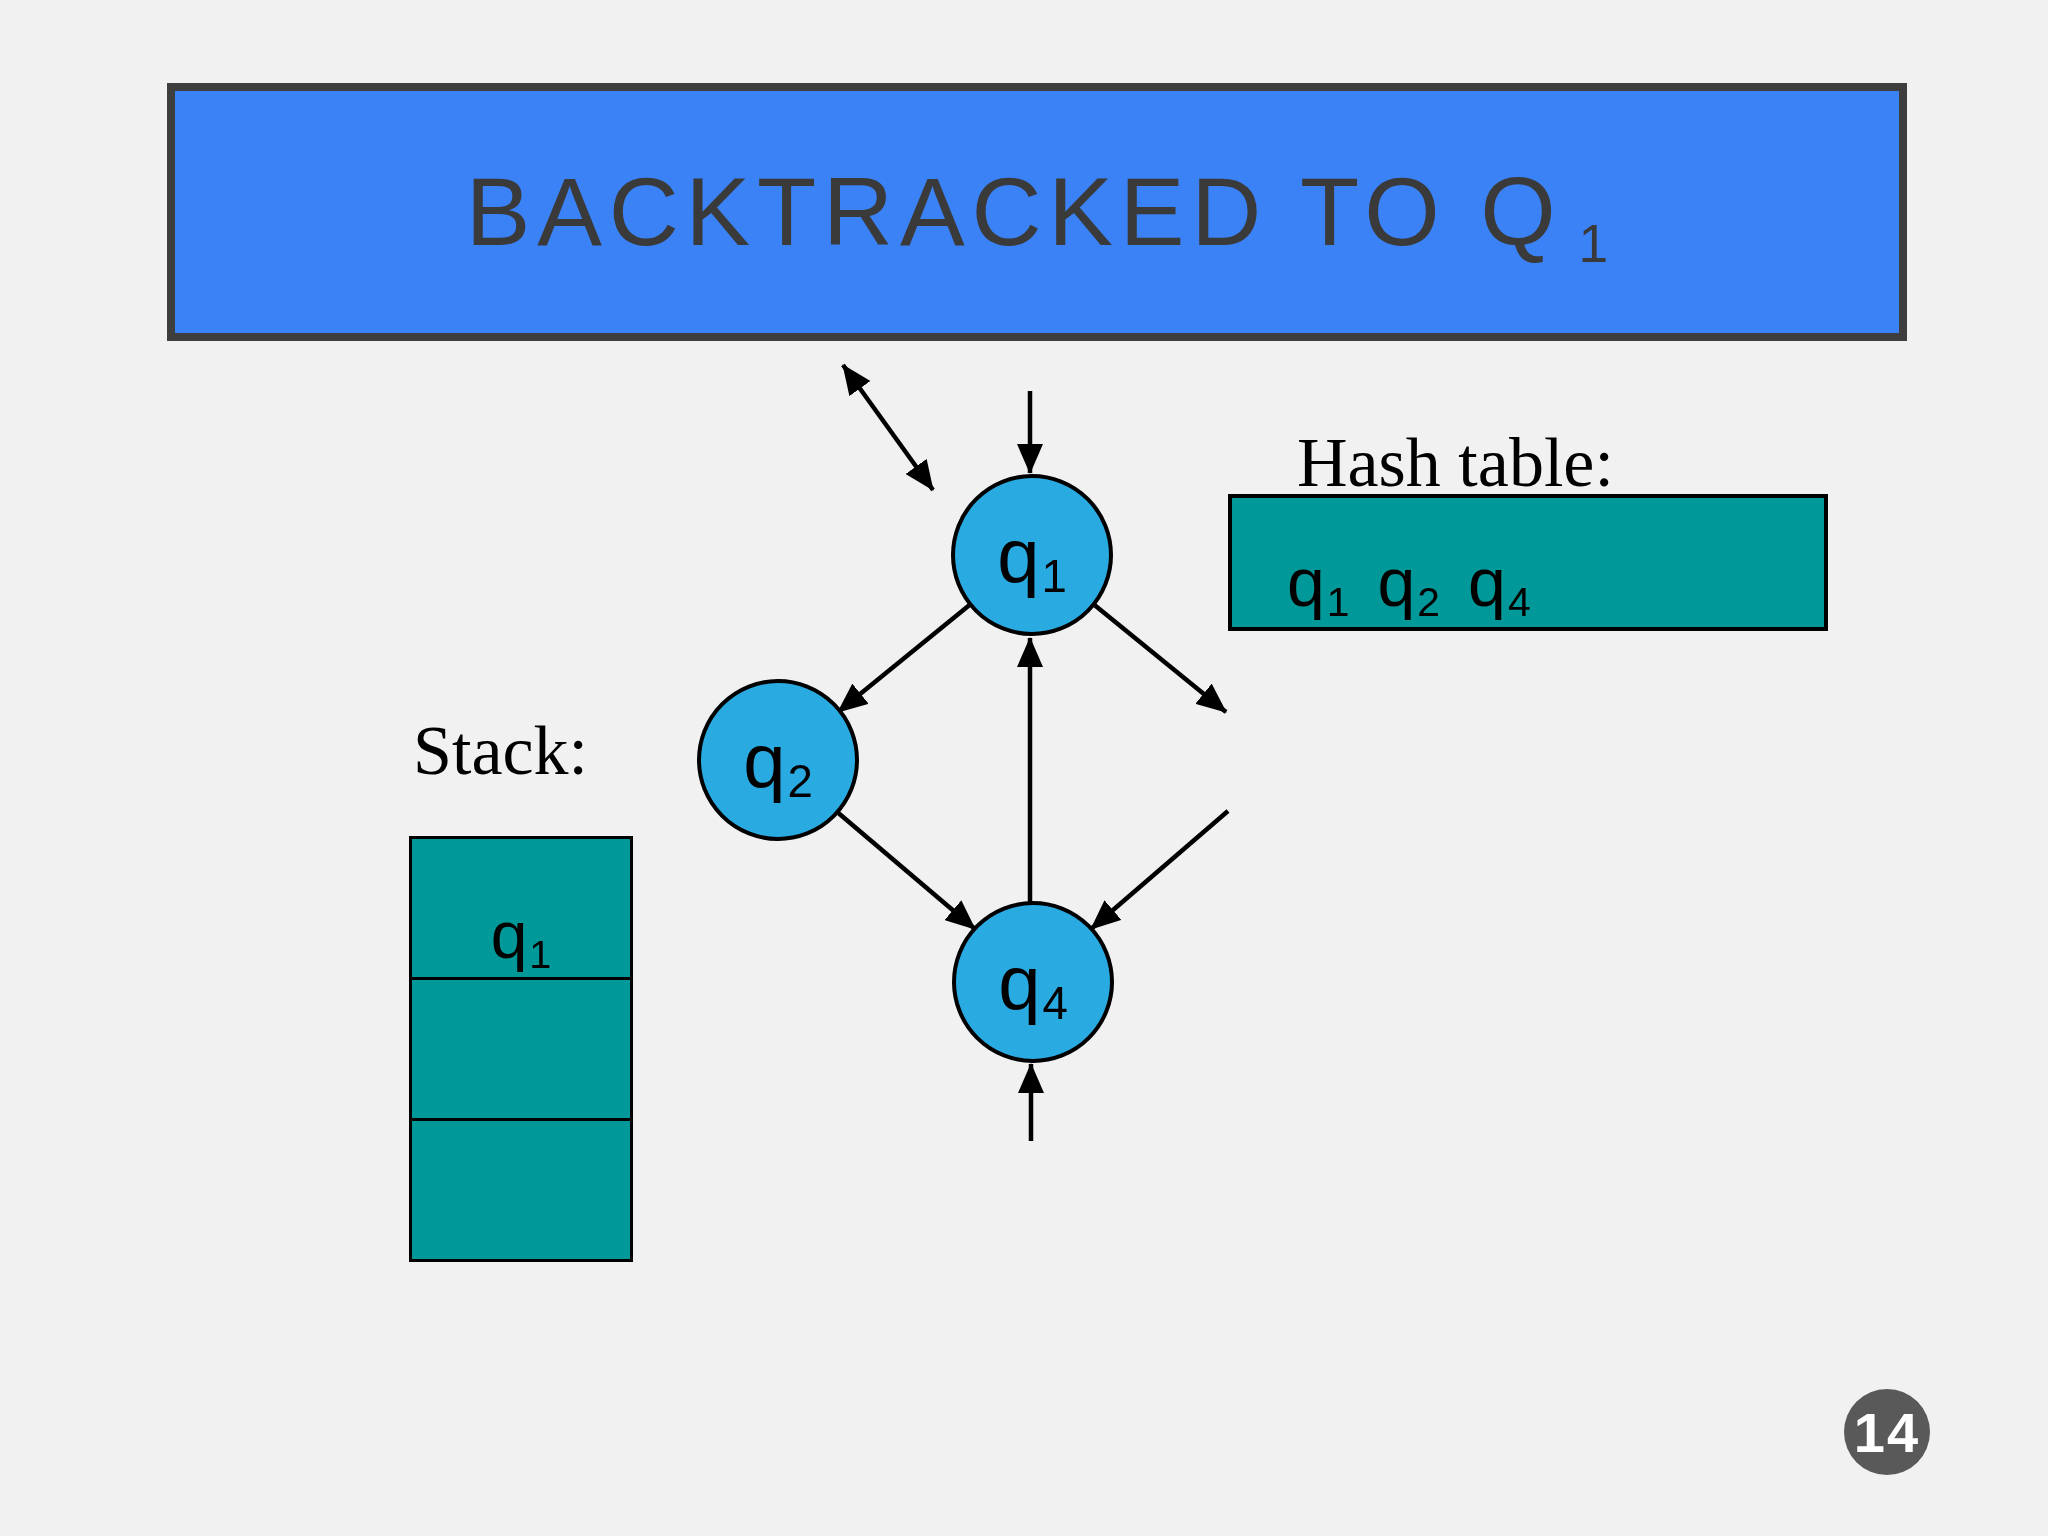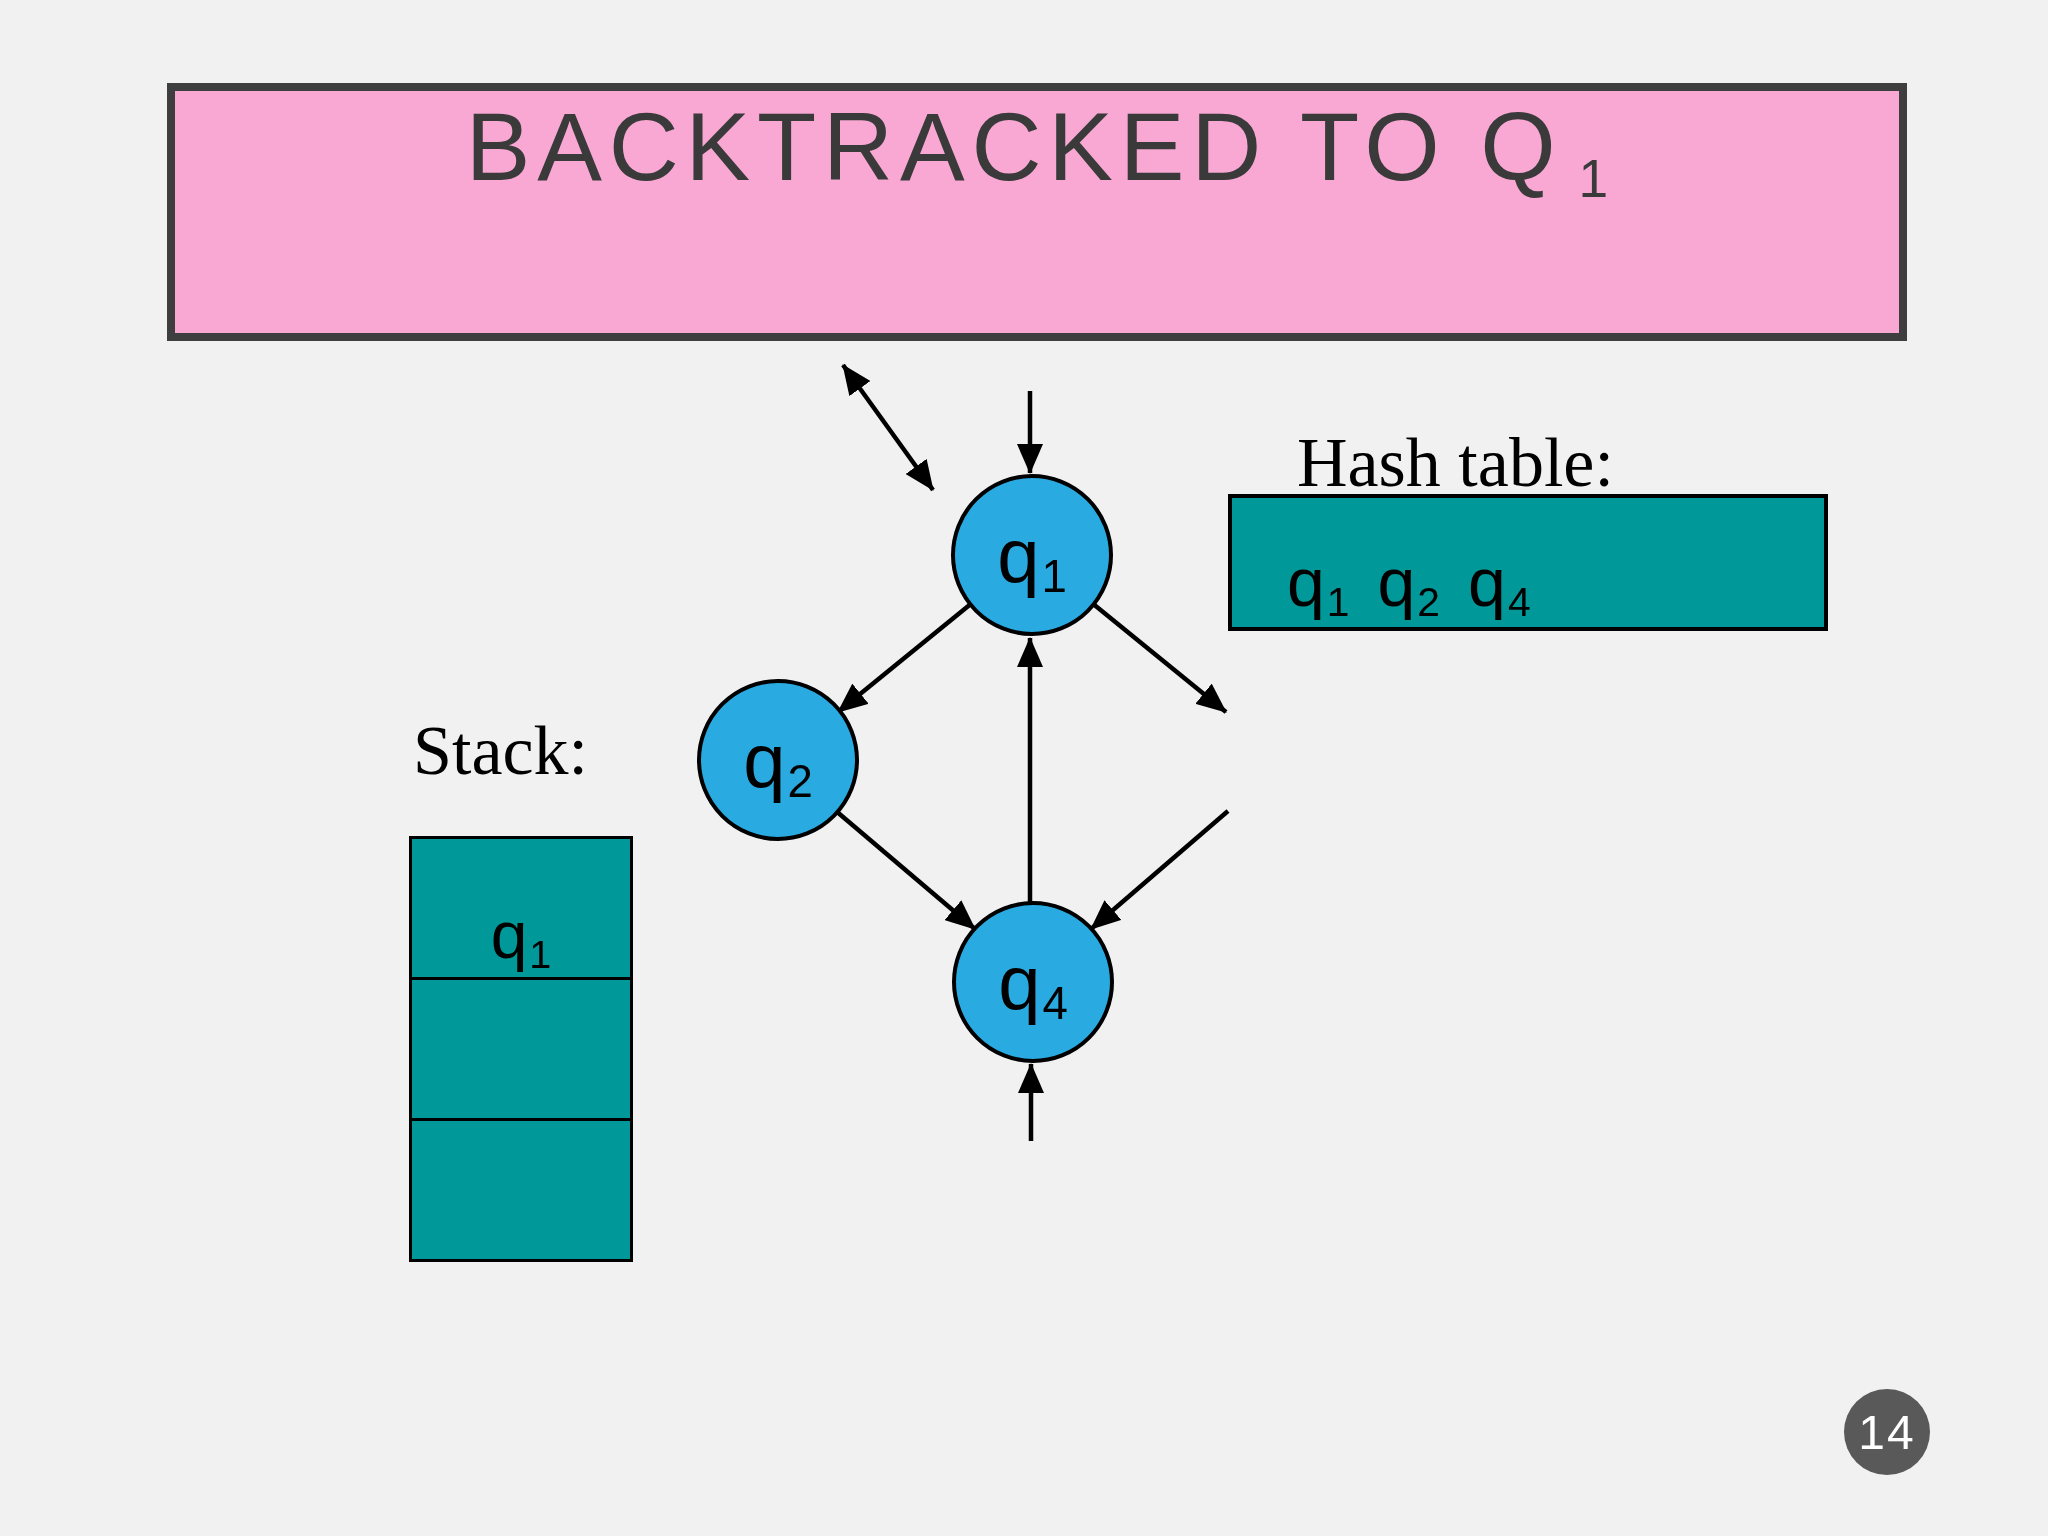--- a/index.html
+++ b/index.html
@@ -10,23 +10,23 @@
     background: #F1F1F1;
     overflow: hidden;
     font-family: "Liberation Serif", serif;
   }
   
   .title-box {
     position: absolute;
     left: 167px; top: 83px;
     width: 1740px; height: 258px;
     border: 8px solid #3E3E3E;
-    background: #f9a8d4;
+    background: #3b82f6;
     box-sizing: border-box;
-    display: flex; justify-content: center;
+    display: flex; align-items: center; justify-content: center;
   }
   .title-text {
     font-family: "Liberation Sans", sans-serif;
     font-size: 97px;
     letter-spacing: 0.07em;
     color: #3A3A3A;
     white-space: nowrap;
   }
   .title-sub {
     font-size: 0.55em;
@@ -115,23 +115,24 @@
   .page-badge {
     position: absolute;
     left: 1844px; top: 1389px;
     width: 86px; height: 86px;
     border-radius: 50%;
     background: #595959;
     display: flex; align-items: center; justify-content: center;
   }
   .page-number {
     font-family: "Liberation Sans", sans-serif;
-    font-size: 48px;
+    font-size: 56px;
     letter-spacing: 2px;
     color: #FFFFFF;
+    font-weight: bold;
   }
 </style>
 </head>
 <body>
 
 <div class="slide">
 
   <svg class="edges-svg" viewBox="0 0 2048 1536">
     <defs>
       <marker id="ah" markerUnits="userSpaceOnUse" markerWidth="30" markerHeight="26" refX="29" refY="13" orient="auto">

